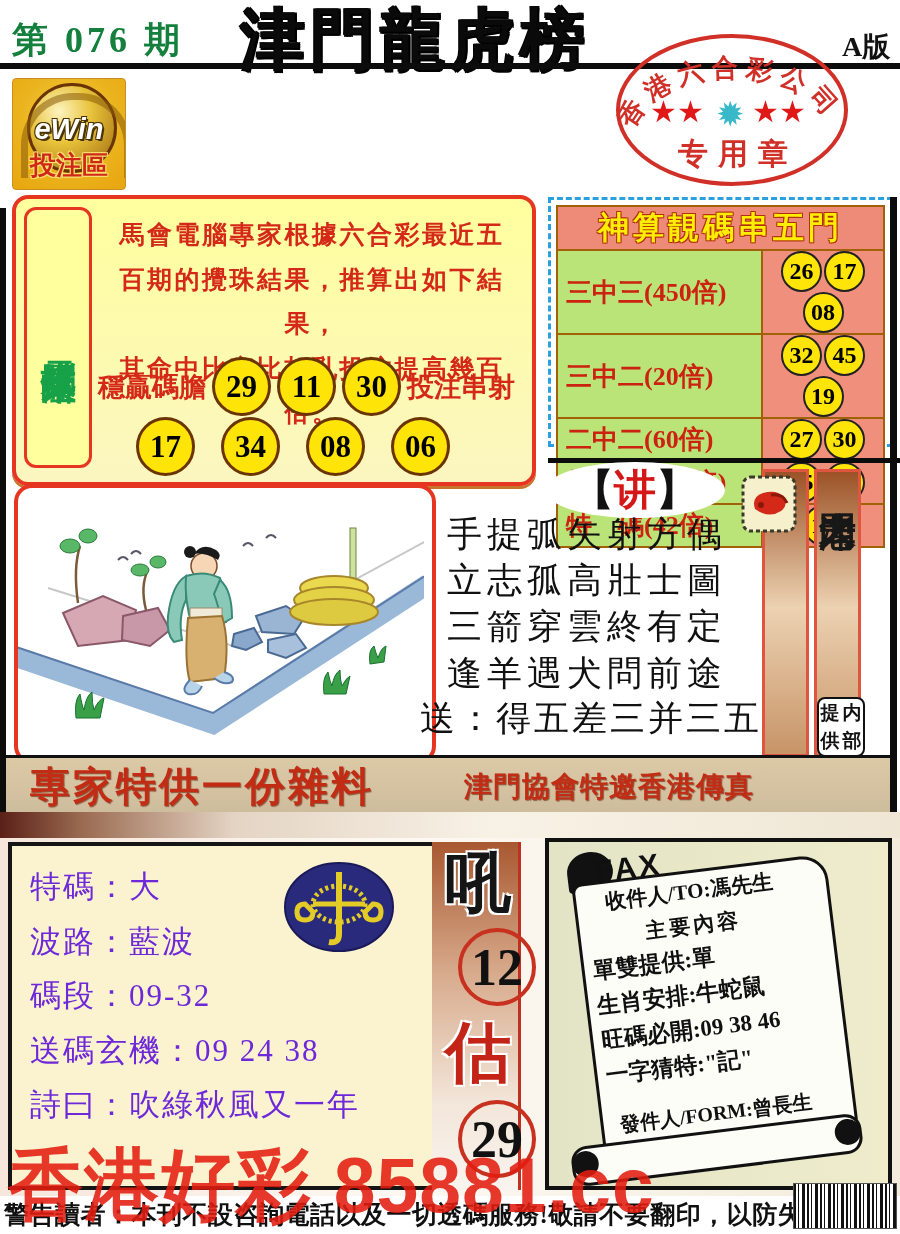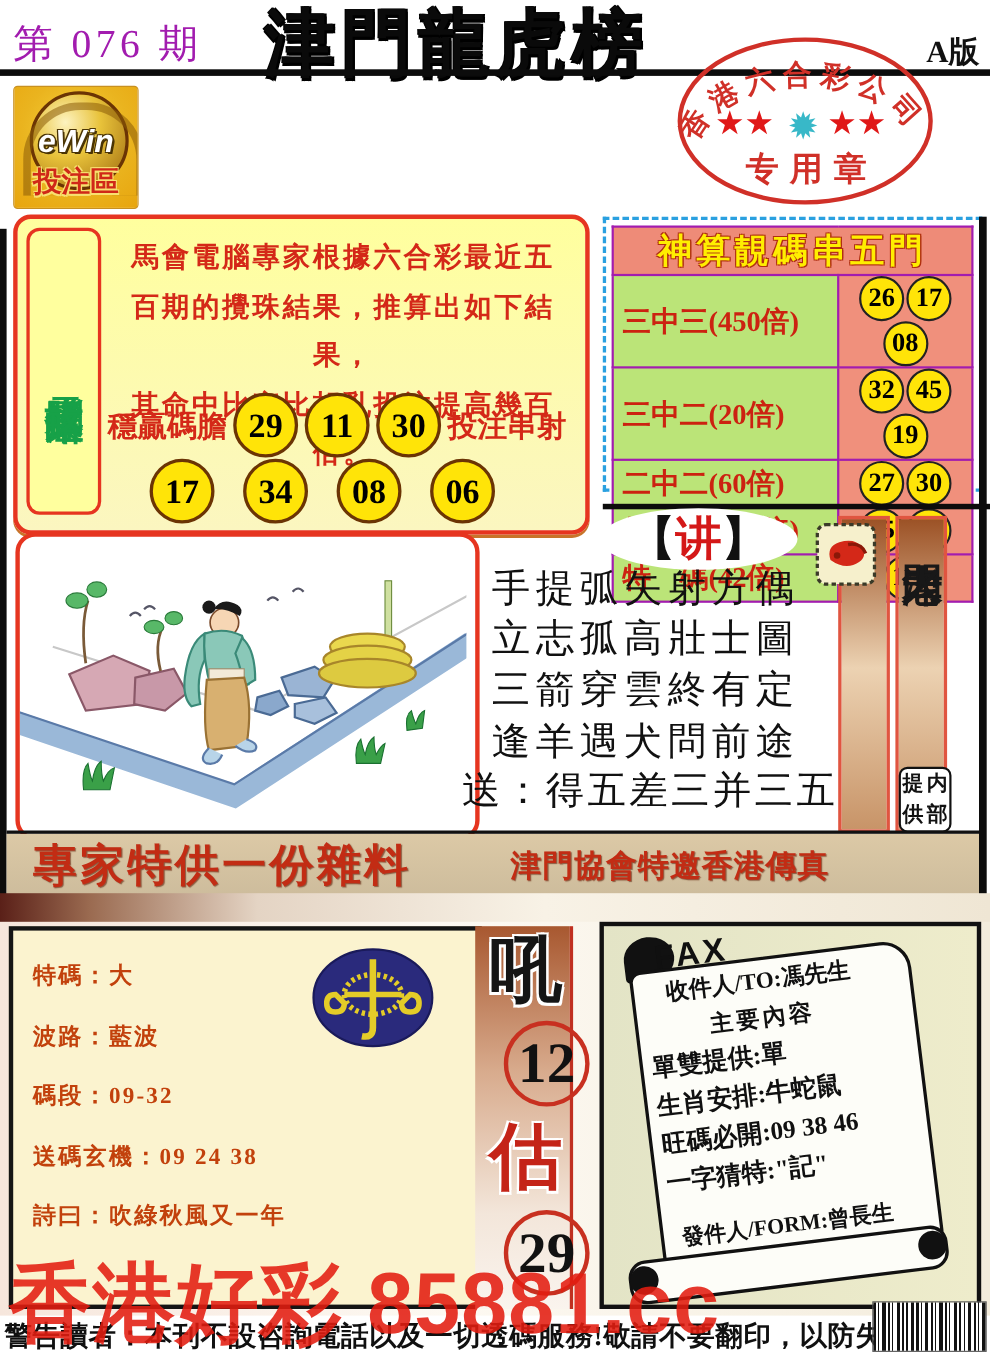--- a/index.html
+++ b/index.html
@@ -1,20 +1,20 @@
 <!DOCTYPE html>
 <html><head>
 <meta charset="utf-8">
 <style>
   html,body{margin:0;padding:0;background:#888;}
   #page{position:relative;width:900px;height:1234px;background:#fff;overflow:hidden;
         font-family:"Liberation Serif", serif;}
   .abs{position:absolute;}
   
-  .issue{left:12px;top:16px;font-size:36px;font-weight:normal;letter-spacing:4px;color:#a21caf;}
+  .issue{left:12px;top:16px;font-size:36px;font-weight:bold;letter-spacing:4px;color:#15803d;}
   .main-title{left:240px;top:-4px;font-size:64px;font-weight:900;color:#0a0a0a;letter-spacing:6px;
               text-shadow:2px 0 #000,0 2px #000,2px 2px #000,-1px 0 #000;transform:scaleY(1.05);}
   .edition{left:842px;top:28px;font-size:28px;font-weight:bold;color:#111;}
   .hline{left:0;top:63px;width:900px;height:6px;background:#0c0c0c;}
   
   .ewin{left:12px;top:78px;width:112px;height:110px;background:radial-gradient(circle at 50% 38%,#f7d13c 0%,#eab41f 55%,#e8a50e 100%);
         border:1px solid #c89020;border-radius:4px;overflow:hidden;}
   .ewin .ball{position:absolute;left:14px;top:4px;width:84px;height:84px;border-radius:50%;
         background:radial-gradient(circle at 35% 30%,#fdf3c0,#e8c23a 40%,#a67414 90%);}
   .ewin .shoe{position:absolute;left:8px;top:14px;width:96px;height:78px;border:7px solid #8a5c08;
@@ -37,21 +37,21 @@
          font-size:25px;line-height:1.78;letter-spacing:2.5px;text-align:center;}
   .stable-row{position:absolute;left:82px;top:158px;width:430px;display:flex;align-items:center;gap:6px;
          font-size:27px;font-weight:900;color:#d42818;}
   .ball{display:inline-flex;align-items:center;justify-content:center;width:53px;height:53px;border-radius:50%;
          background:#ffe408;border:3px solid #6b3404;color:#000;font-weight:900;font-size:31px;
          font-family:"Liberation Serif",serif;}
   .row2{position:absolute;left:120px;top:218px;width:360px;display:flex;gap:26px;}
   
   .combo{left:548px;top:197px;width:345px;height:250px;border:3px dashed #2aa0e0;background:#fff;padding:5px;box-sizing:border-box;}
   .combo table{border-collapse:collapse;width:100%;height:100%;}
-  .combo td{border:2px solid #a21caf;padding:0;}
+  .combo td{border:2px solid #a16207;padding:0;}
   .combo .thead{background:#ee8b78;text-align:center;font-size:31px;font-weight:900;color:#ffee00;
          letter-spacing:4px;text-shadow:1px 1px 0 #b03010,-1px -1px 0 #b03010,1px -1px 0 #b03010,-1px 1px 0 #b03010;}
   .combo .lbl{background:#bbe478;color:#cc2211;font-size:26px;font-weight:900;padding-left:8px;width:195px;letter-spacing:0px;}
   .combo .val{background:#f0907c;text-align:center;}
   .mini{display:inline-flex;align-items:center;justify-content:center;width:37px;height:37px;border-radius:50%;
         background:#ffe408;border:2px solid #222;color:#000;font-weight:900;font-size:24px;margin:0 1px;}
   .hline2{left:548px;top:458px;width:352px;height:5px;background:#0c0c0c;}
   
   .pic{left:14px;top:484px;width:414px;height:272px;border:4px solid #e63520;border-radius:18px;background:#fff;overflow:hidden;}
   
@@ -82,21 +82,21 @@
   .banner .b1{margin-left:24px;font-size:40px;font-weight:900;color:#c22c14;letter-spacing:3px;
         text-shadow:1px 1px 1px #8a5a40;}
   .banner .b2{margin-left:90px;font-size:28px;font-weight:900;color:#c22c14;letter-spacing:1px;
         text-shadow:1px 1px 1px #8a5a40;}
   .photo-band{left:0;top:812px;width:900px;height:30px;
         background:linear-gradient(90deg,#5a2018,#9a6a50 9%,#e4d4c4 26%,#f8f2e6 55%,#efe6d4 100%);}
   .bottom-bg{left:0;top:838px;width:900px;height:358px;background:linear-gradient(90deg,#f6e6dc,#fdf9f2 45%,#f3ecdc);}
   
   .info{left:8px;top:842px;width:430px;height:348px;background:#fbf3cf;border:4px solid #151515;box-sizing:border-box;
         padding:14px 0 0 18px;}
-  .info .ln{font-size:21px;font-weight:bold;color:#c2410c;letter-spacing:2px;line-height:54.5px;white-space:nowrap;}
+  .info .ln{font-size:31px;font-weight:normal;color:#6d28d9;letter-spacing:2px;line-height:54.5px;white-space:nowrap;}
   .oval-logo{left:283px;top:860px;width:112px;height:94px;}
   
   .mid{left:432px;top:842px;width:86px;height:348px;border-right:3px solid #c03020;
         background:linear-gradient(180deg,#a85830,#d8ab8d 38%,#f3e6da 75%,#faf4ee);}
   .mid .big{position:absolute;left:6px;width:80px;text-align:center;font-size:66px;font-weight:900;line-height:1;
         text-shadow:2px 2px 0 #fff,-2px -2px 0 #fff,2px -2px 0 #fff,-2px 2px 0 #fff;}
   .mid .c1{top:8px;color:#151515;}
   .mid .c2{top:178px;color:#c42418;}
   .ring{position:absolute;left:26px;width:70px;height:70px;border:4px solid #c83020;border-radius:50%;
         display:flex;align-items:center;justify-content:center;font-size:52px;font-weight:900;color:#111;}

